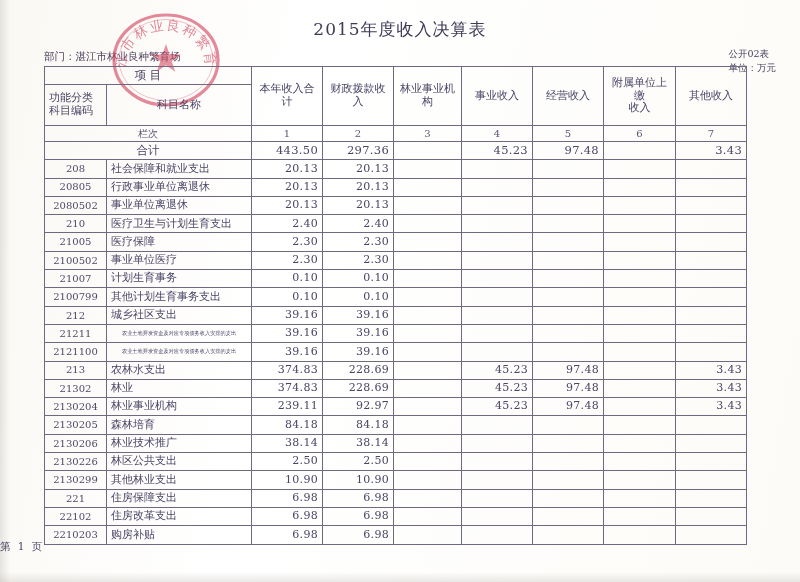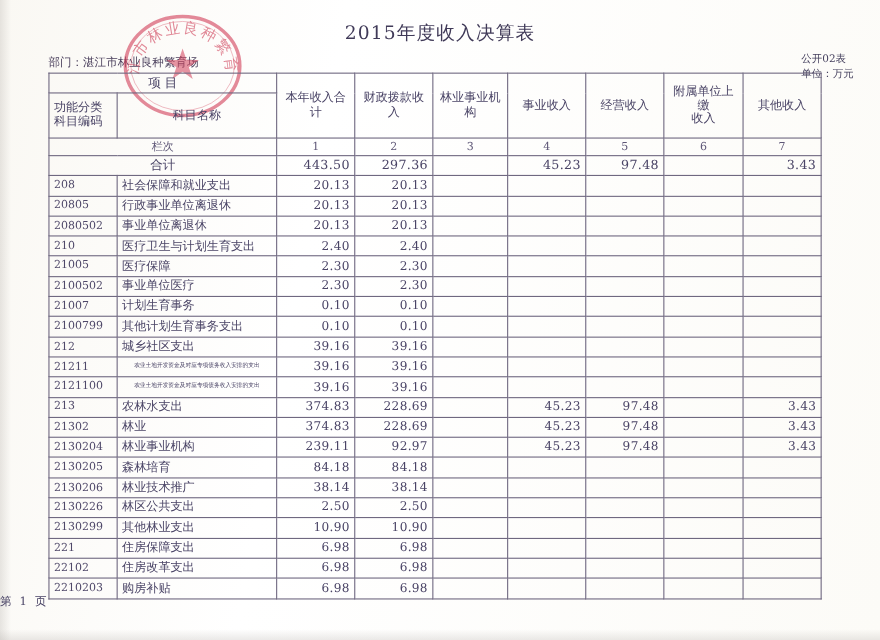--- a/index.html
+++ b/index.html
@@ -83,21 +83,21 @@
   th.hcell{height:17px;text-align:center;font-size:11px;}
   th.hcell.big{font-size:11.5px;}
   th.tall{height:40px;}
   .c{text-align:center;}
   .r{text-align:right;padding-right:7px;}
   .l{text-align:left;}
 
   .rownum td{height:15px;font-size:10px;color:#5d5676;}
   tbody tr td{height:17.3px;}
 
-  .code{font-size:10px;color:#4f4869;letter-spacing:0;}
+  .code{font-size:10px;color:#4f4869;letter-spacing:0;text-align:center;}
   .name{font-size:11px;}
   .indent1{padding-left:16px;}
   .tiny{font-size:5.2px;letter-spacing:0;display:block;text-align:center;transform:scaleY(1.05);}
   .total-row td{font-size:11.5px;}
   .num{font-size:11px;letter-spacing:.3px;}
 
   
   col.w-code{width:62px;}
   col.w-name{width:145px;}
   col.w-d{width:71px;}

